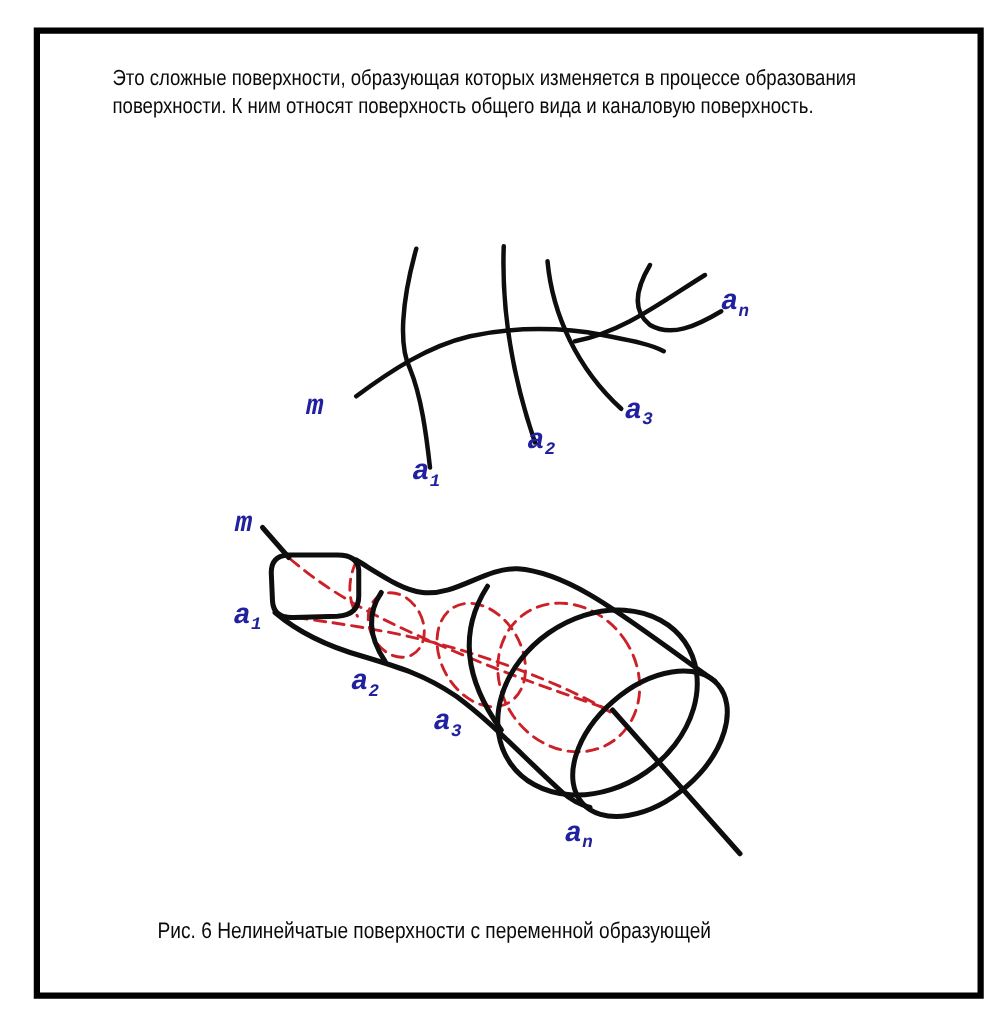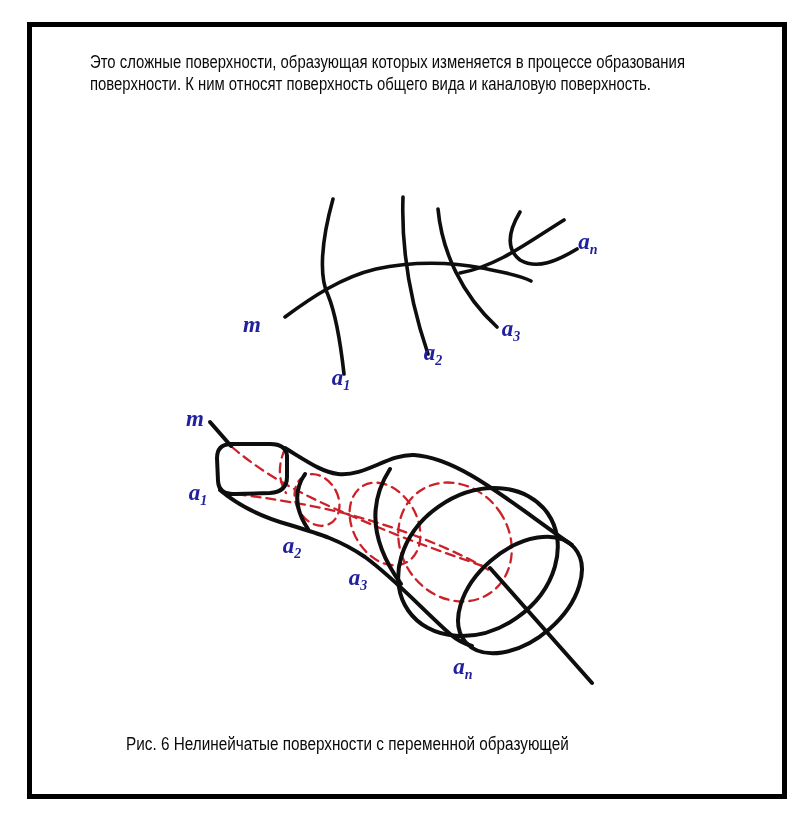--- a/index.html
+++ b/index.html
@@ -33,21 +33,21 @@
   .fig2{left:128px;top:365px;width:460px;height:310px;}
   .fig svg{position:absolute;left:0;top:0;}
   .ink{stroke:var(--ink);fill:none;stroke-linecap:round;stroke-linejoin:round;}
   .w4{stroke-width:4px;}
   .w36{stroke-width:3.6px;}
   .dash{stroke:var(--dash-red);fill:none;stroke-width:2.3px;
         stroke-dasharray:9 6;stroke-linecap:round;}
   .flabel{
     position:absolute;transform:translate(-50%,-50%);
     color:var(--label-blue);font-style:italic;font-weight:700;
-    font-size:23px;font-family:Liberation Serif, serif;white-space:nowrap;text-align:right;
+    font-size:23px;font-family:Liberation Mono, monospace;white-space:nowrap;text-align:right;
   }
   .flabel .sub{font-size:14px;vertical-align:-5px;font-weight:700;}
 </style>
 </head>
 <body>
 
 <div class="frame">
 
   <p class="para">Это сложные поверхности, образующая которых изменяется в процессе образования поверхности. К ним относят поверхность общего вида и каналовую поверхность.</p>
 

